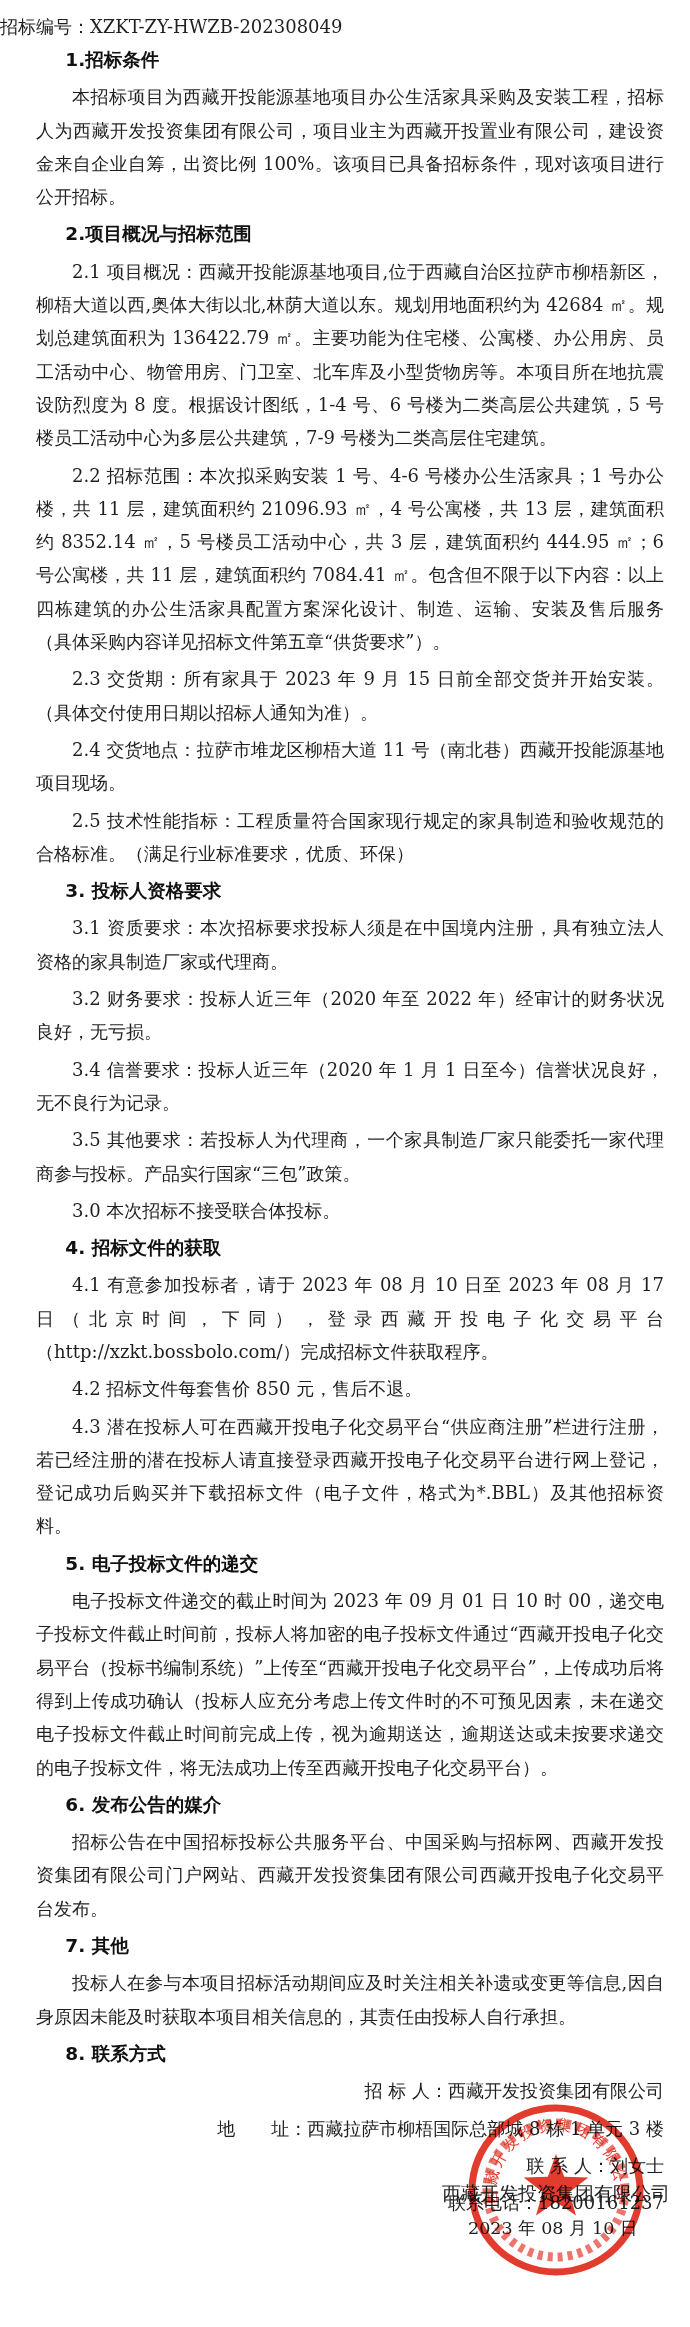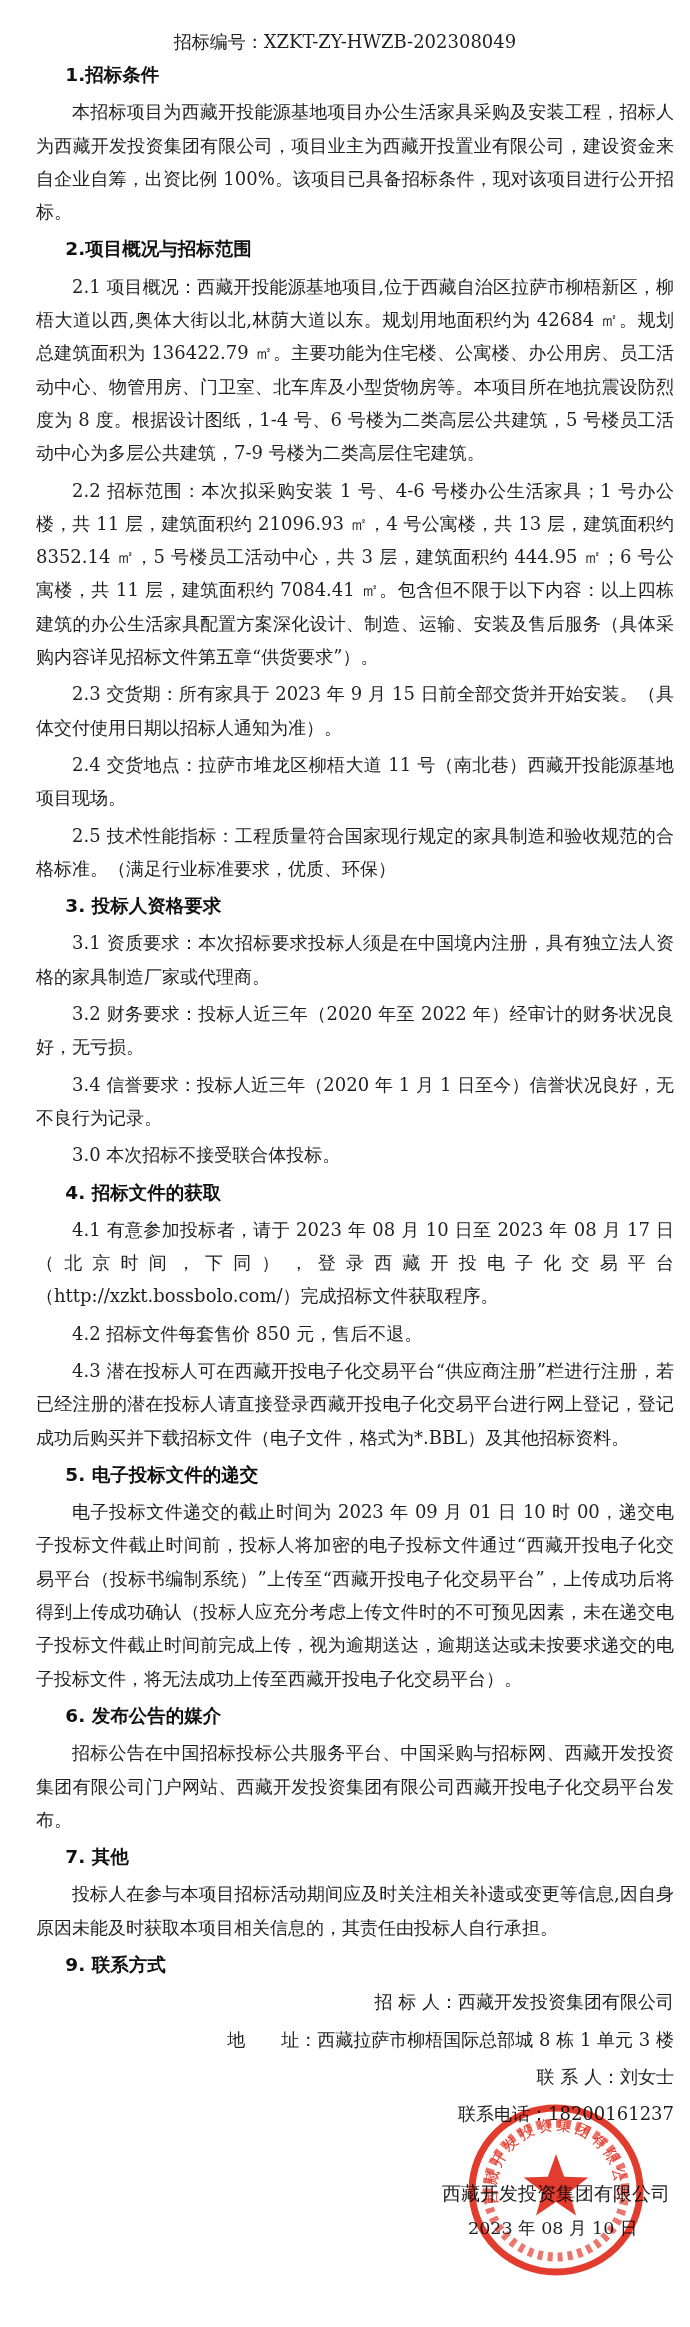--- a/index.html
+++ b/index.html
@@ -6,28 +6,28 @@
   .page {
     position: relative;
     width: 690px;
     height: 2327px;
     background: #ffffff;
     overflow: hidden;
     font-family: "DejaVu Serif", "Liberation Serif", serif;
     color: #1f1f1f;
   }
   .ref-line {
-    padding-top: 25px;
-    text-align: center;
+    padding-top: 10px;
+    text-align: left;
     font-size: 18px;
     line-height: 33px;
     white-space: nowrap;
   }
   .doc-body {
-    padding: 0 12px 0 32px;
+    padding: 0 22px 0 32px;
     font-size: 18px;
     line-height: 33.3px;
     text-align: justify;
   }
   .doc-body .p {
     margin: 4px;
     text-indent: 2em;
   }
   .doc-body .p.contact {
     text-align: right;
@@ -88,32 +88,33 @@
       <h2 class="h">2.项目概况与招标范围</h2>
       <p class="p">2.1 项目概况：西藏开投能源基地项目,位于西藏自治区拉萨市柳梧新区，柳梧大道以西,奥体大街以北,林荫大道以东。规划用地面积约为 42684 ㎡。规划总建筑面积为 136422.79 ㎡。主要功能为住宅楼、公寓楼、办公用房、员工活动中心、物管用房、门卫室、北车库及小型货物房等。本项目所在地抗震设防烈度为 8 度。根据设计图纸，1-4 号、6 号楼为二类高层公共建筑，5 号楼员工活动中心为多层公共建筑，7-9 号楼为二类高层住宅建筑。</p>
       <p class="p">2.2 招标范围：本次拟采购安装 1 号、4-6 号楼办公生活家具；1 号办公楼，共 11 层，建筑面积约 21096.93 ㎡，4 号公寓楼，共 13 层，建筑面积约 8352.14 ㎡，5 号楼员工活动中心，共 3 层，建筑面积约 444.95 ㎡；6 号公寓楼，共 11 层，建筑面积约 7084.41 ㎡。包含但不限于以下内容：以上四栋建筑的办公生活家具配置方案深化设计、制造、运输、安装及售后服务（具体采购内容详见招标文件第五章“供货要求”）。</p>
       <p class="p">2.3 交货期：所有家具于 2023 年 9 月 15 日前全部交货并开始安装。（具体交付使用日期以招标人通知为准）。</p>
       <p class="p">2.4 交货地点：拉萨市堆龙区柳梧大道 11 号（南北巷）西藏开投能源基地项目现场。</p>
       <p class="p">2.5 技术性能指标：工程质量符合国家现行规定的家具制造和验收规范的合格标准。（满足行业标准要求，优质、环保）</p>
       <h2 class="h">3.  投标人资格要求</h2>
       <p class="p">3.1 资质要求：本次招标要求投标人须是在中国境内注册，具有独立法人资格的家具制造厂家或代理商。</p>
       <p class="p">3.2 财务要求：投标人近三年（2020 年至 2022 年）经审计的财务状况良好，无亏损。</p>
       <p class="p">3.4 信誉要求：投标人近三年（2020 年 1 月 1 日至今）信誉状况良好，无不良行为记录。</p>
+      <p class="p">3.5 其他要求：若投标人为代理商，一个家具制造厂家只能委托一家代理商参与投标。产品实行国家“三包”政策。</p>
       <p class="p">3.0 本次招标不接受联合体投标。</p>
       <h2 class="h">4.  招标文件的获取</h2>
       <p class="p">4.1 有意参加投标者，请于 2023 年 08 月 10 日至 2023 年 08 月 17 日（北京时间，下同），登录西藏开投电子化交易平台（http://xzkt.bossbolo.com/）完成招标文件获取程序。</p>
       <p class="p">4.2 招标文件每套售价 850 元，售后不退。</p>
       <p class="p">4.3 潜在投标人可在西藏开投电子化交易平台“供应商注册”栏进行注册，若已经注册的潜在投标人请直接登录西藏开投电子化交易平台进行网上登记，登记成功后购买并下载招标文件（电子文件，格式为*.BBL）及其他招标资料。</p>
       <h2 class="h">5.  电子投标文件的递交</h2>
       <p class="p">电子投标文件递交的截止时间为 2023 年 09 月 01 日 10 时 00，递交电子投标文件截止时间前，投标人将加密的电子投标文件通过“西藏开投电子化交易平台（投标书编制系统）”上传至“西藏开投电子化交易平台”，上传成功后将得到上传成功确认（投标人应充分考虑上传文件时的不可预见因素，未在递交电子投标文件截止时间前完成上传，视为逾期送达，逾期送达或未按要求递交的电子投标文件，将无法成功上传至西藏开投电子化交易平台）。</p>
       <h2 class="h">6.  发布公告的媒介</h2>
       <p class="p">招标公告在中国招标投标公共服务平台、中国采购与招标网、西藏开发投资集团有限公司门户网站、西藏开发投资集团有限公司西藏开投电子化交易平台发布。</p>
       <h2 class="h">7.  其他</h2>
       <p class="p">投标人在参与本项目招标活动期间应及时关注相关补遗或变更等信息,因自身原因未能及时获取本项目相关信息的，其责任由投标人自行承担。</p>
-      <h2 class="h">9.  联系方式</h2>
+      <h2 class="h">8.  联系方式</h2>
       <p class="p contact">招 标 人：西藏开发投资集团有限公司</p>
       <p class="p contact">地　　址：西藏拉萨市柳梧国际总部城 8 栋 1 单元 3 楼</p>
       <p class="p contact">联 系 人：刘女士</p>
       <p class="p contact">联系电话：18200161237</p>
     </main>
 
   <div class="seal">
     <svg viewBox="0 0 184 178" xmlns="http://www.w3.org/2000/svg">
 
       <ellipse cx="92" cy="88" rx="84" ry="82" fill="none" stroke-width="7" stroke="#df2b1c"></ellipse>

